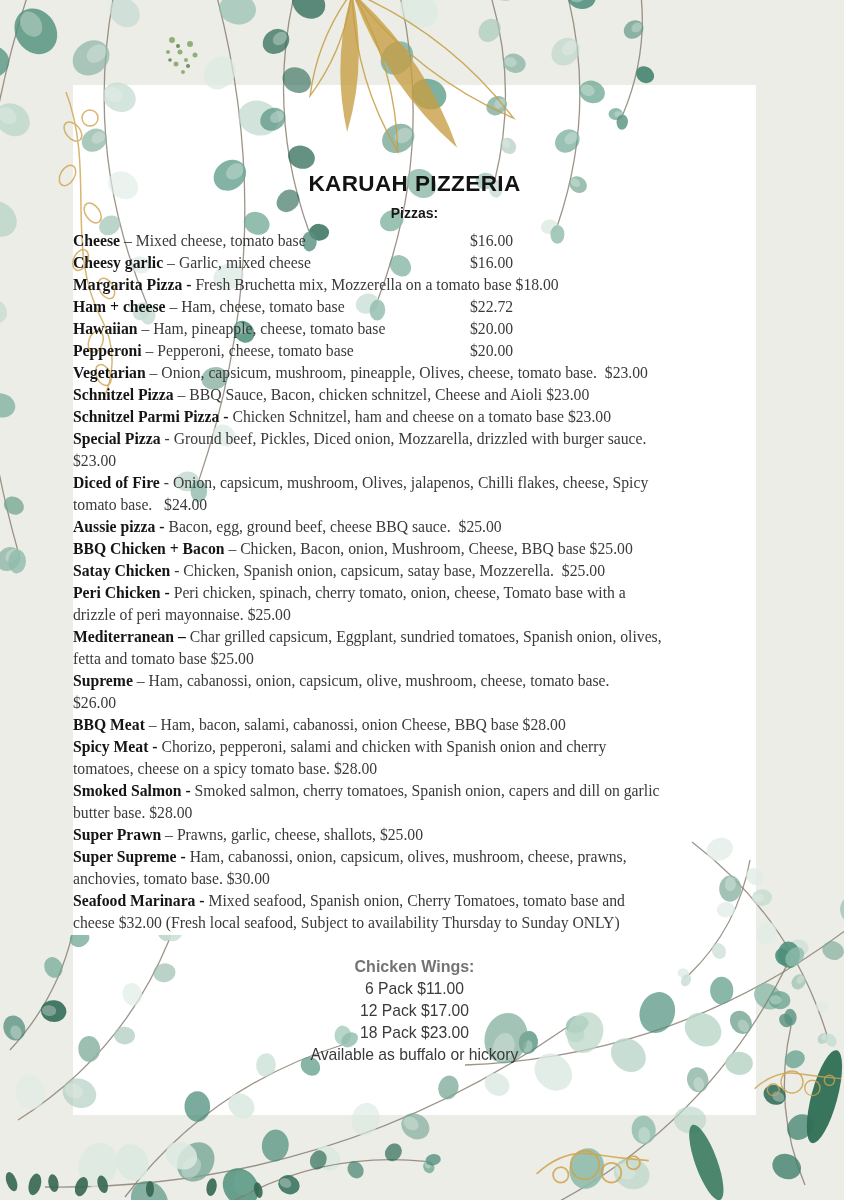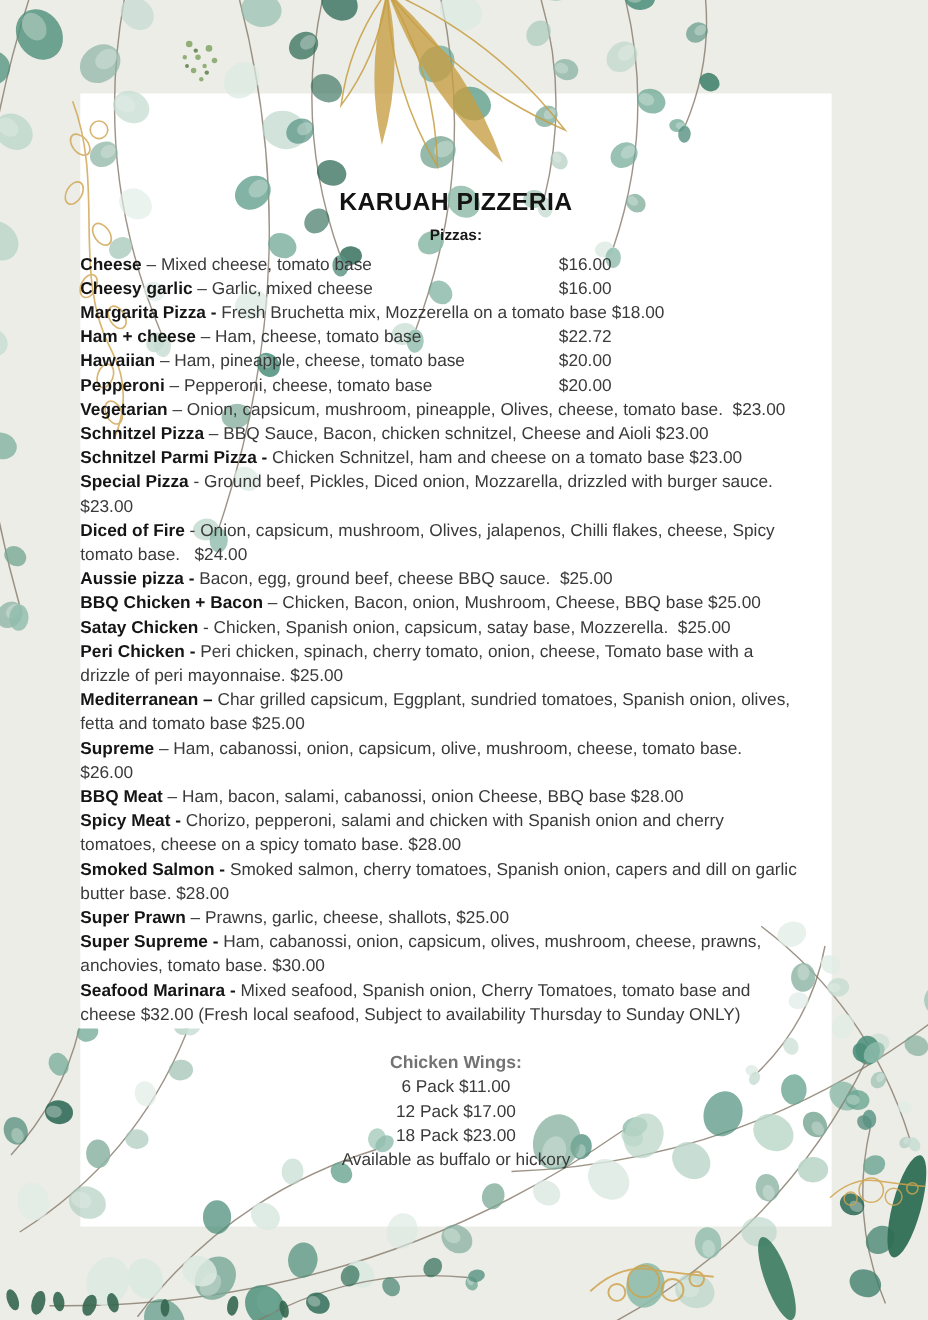--- a/index.html
+++ b/index.html
@@ -9,23 +9,23 @@
   .deco{position:absolute;z-index:2;pointer-events:none;}
   #deco-tl{left:0;top:0;}
   #deco-bl{left:0;top:935px;}
   #deco-br{left:420px;top:830px;}
   .content{position:absolute;left:73px;top:85px;width:683px;z-index:3;}
   .title{margin:86px 0 0 0;font-size:22.5px;line-height:26px;font-weight:bold;text-align:center;
          color:#131313;letter-spacing:0.4px;}
   .pizzas-heading{margin:7px 0 0 0;font-size:14px;line-height:19px;font-weight:bold;
          text-align:center;color:#181818;}
   .list{margin-top:7px;font-size:15.7px;line-height:22px;color:#3a3a3a;}
-  .pizza-item{position:relative;white-space:pre-wrap;}
+  .pizza-item{position:relative;white-space:pre-wrap;font-family:Liberation Serif, serif;}
   .pizza-item b{color:#151515;}
-  .tab-price{position:absolute;left:435px;top:0;}
+  .tab-price{position:absolute;left:397px;top:0;}
   .wings{margin-top:22px;text-align:center;font-size:15.7px;line-height:22px;color:#3a3a3a;}
   .wings-heading{margin:0;font-size:16px;line-height:22px;font-weight:bold;color:#737373;}
 </style>
 </head>
 <body>
 
 <div class="page">
 
   <div class="panel"></div>
 

